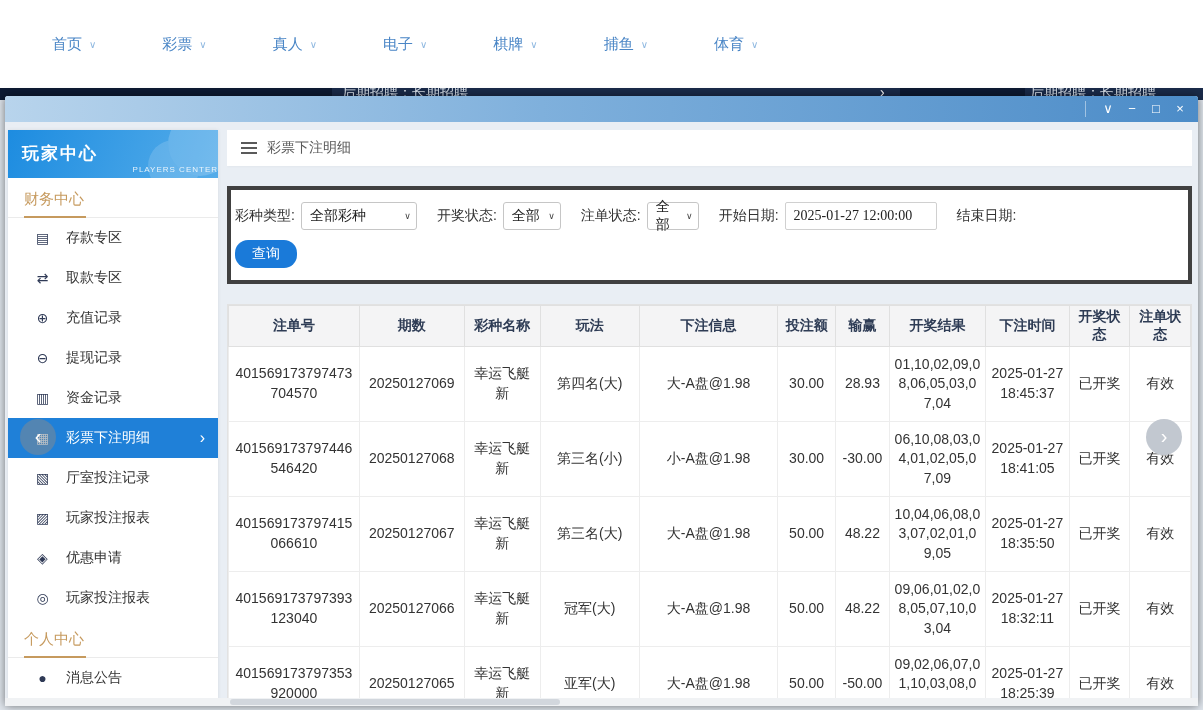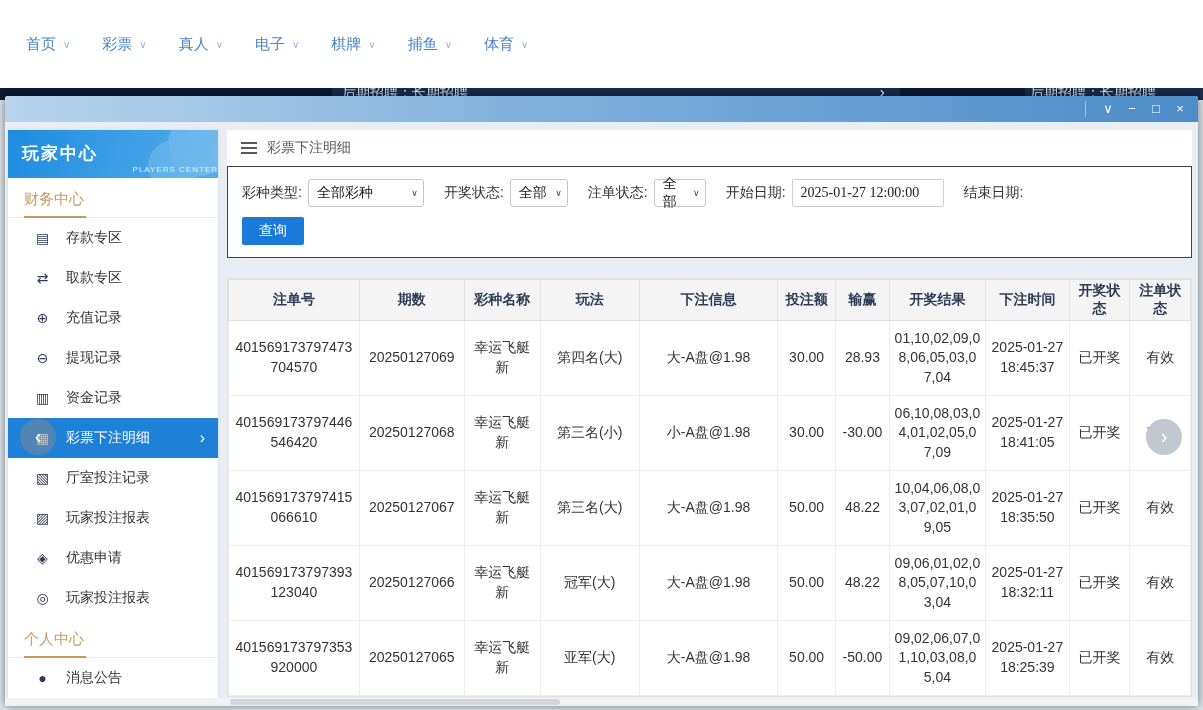--- a/index.html
+++ b/index.html
@@ -9,21 +9,21 @@
   
   .site-header { position:absolute; top:0; left:0; width:1203px; height:88px;
     background:#fff; display:flex; align-items:center; z-index:1; }
   .logo { display:flex; align-items:center; margin-left:12px; width:280px; }
   .logo-bars { width:52px; height:50px; margin-right:6px; transform:skewX(-12deg);
     background:repeating-linear-gradient(90deg,#e7c25c 0 4px,#fff 4px 8px);
     border-top:2px solid #e7c25c; }
   .logo-text { font-size:42px; font-weight:bold; font-style:italic; letter-spacing:2px;
     background:linear-gradient(180deg,#f3d98e 0%,#d9a93c 55%,#b9820f 100%);
     -webkit-background-clip:text; background-clip:text; color:transparent; }
-  .site-nav { display:flex; gap:32px; margin-left:26px; }
+  .site-nav { display:flex; gap:66px; margin-left:52px; }
   .nav-item { display:flex; align-items:center; gap:7px; color:#4a86c6;
     font-size:15px; cursor:pointer; white-space:nowrap; }
   .nav-item .chev { color:#8fb8e0; font-size:10px; }
 
   
   .page-strip { position:absolute; top:88px; left:0; width:1203px; height:12px;
     background:#1a2b4a; overflow:hidden; z-index:1; }
   .strip-block { position:absolute; top:0; height:12px; background:#0d1a33; }
   .strip-text { position:absolute; top:-2px; color:#dde5ee; font-size:14px; line-height:12px; white-space:nowrap; }
   .strip-arrow { position:absolute; top:-3px; left:880px; color:#fff; font-size:14px; line-height:14px; }
@@ -68,35 +68,35 @@
   .circle-right { right:16px; top:297px; background:#c2c8d0; }
 
   
   .main { position:absolute; left:222px; top:8px; right:6px; bottom:0; overflow:hidden; }
   .breadcrumb { height:36px; background:#fff; display:flex; align-items:center;
     padding-left:14px; gap:10px; color:#5a5a5a; font-size:14px; box-shadow:0 0 3px rgba(0,0,0,.06); }
   .menu-icon { width:16px; height:12px; display:flex; flex-direction:column;
     justify-content:space-between; cursor:pointer; }
   .menu-icon i { display:block; height:2px; background:#5a5a5a; }
 
-  .filter-panel { background:#fff; border:1px solid #404040;
-    padding:12px 14px; }
+  .filter-panel { margin-top:20px; background:#fff; border:4px solid #404040;
+    padding:12px 4px; }
   .filter-row { display:flex; align-items:center; gap:6px; font-size:14px; color:#333;
     flex-wrap:nowrap; }
   .filter-row .gap { width:8px; }
   .sel { position:relative; height:28px; border:1px solid #c6c6c6; border-radius:3px;
     background:#fff; display:flex; align-items:center; padding:0 18px 0 8px;
     font-size:14px; color:#222; cursor:pointer; }
   .sel .chev { position:absolute; right:5px; top:50%; transform:translateY(-50%);
     font-size:9px; color:#444; }
   .sel-wide { width:116px; } .sel-mid { width:58px; } .sel-small { width:52px; }
   .date-input { height:28px; width:152px; border:1px solid #d0d0d0; border-radius:2px;
     padding:0 8px; font-size:14px; color:#222; font-family:Liberation Serif, serif; }
   .search-btn { margin-top:10px; background:#1a7ad9; color:#fff; border:none;
-    border-radius:2px; height:28px; padding:0 17px; font-size:14px; cursor:pointer;
+    border-radius:13px; height:28px; padding:0 17px; font-size:14px; cursor:pointer;
     font-family:inherit; }
 
   .table-panel { margin-top:20px; background:#fff; border:1px solid #e2e2e2; }
   table { width:100%; border-collapse:collapse; table-layout:fixed; text-align:center; }
   th { background:#f4f4f5; color:#2e3c55; font-weight:bold; font-size:14px; height:37px;
     border:1px solid #e0e0e0; padding:2px; }
   td { border:1px solid #ededed; font-size:14px; color:#333; height:75px;
     padding:6px 4px; line-height:1.4; }
   td:nth-child(1), td:nth-child(8) { word-break:break-all; }
 

